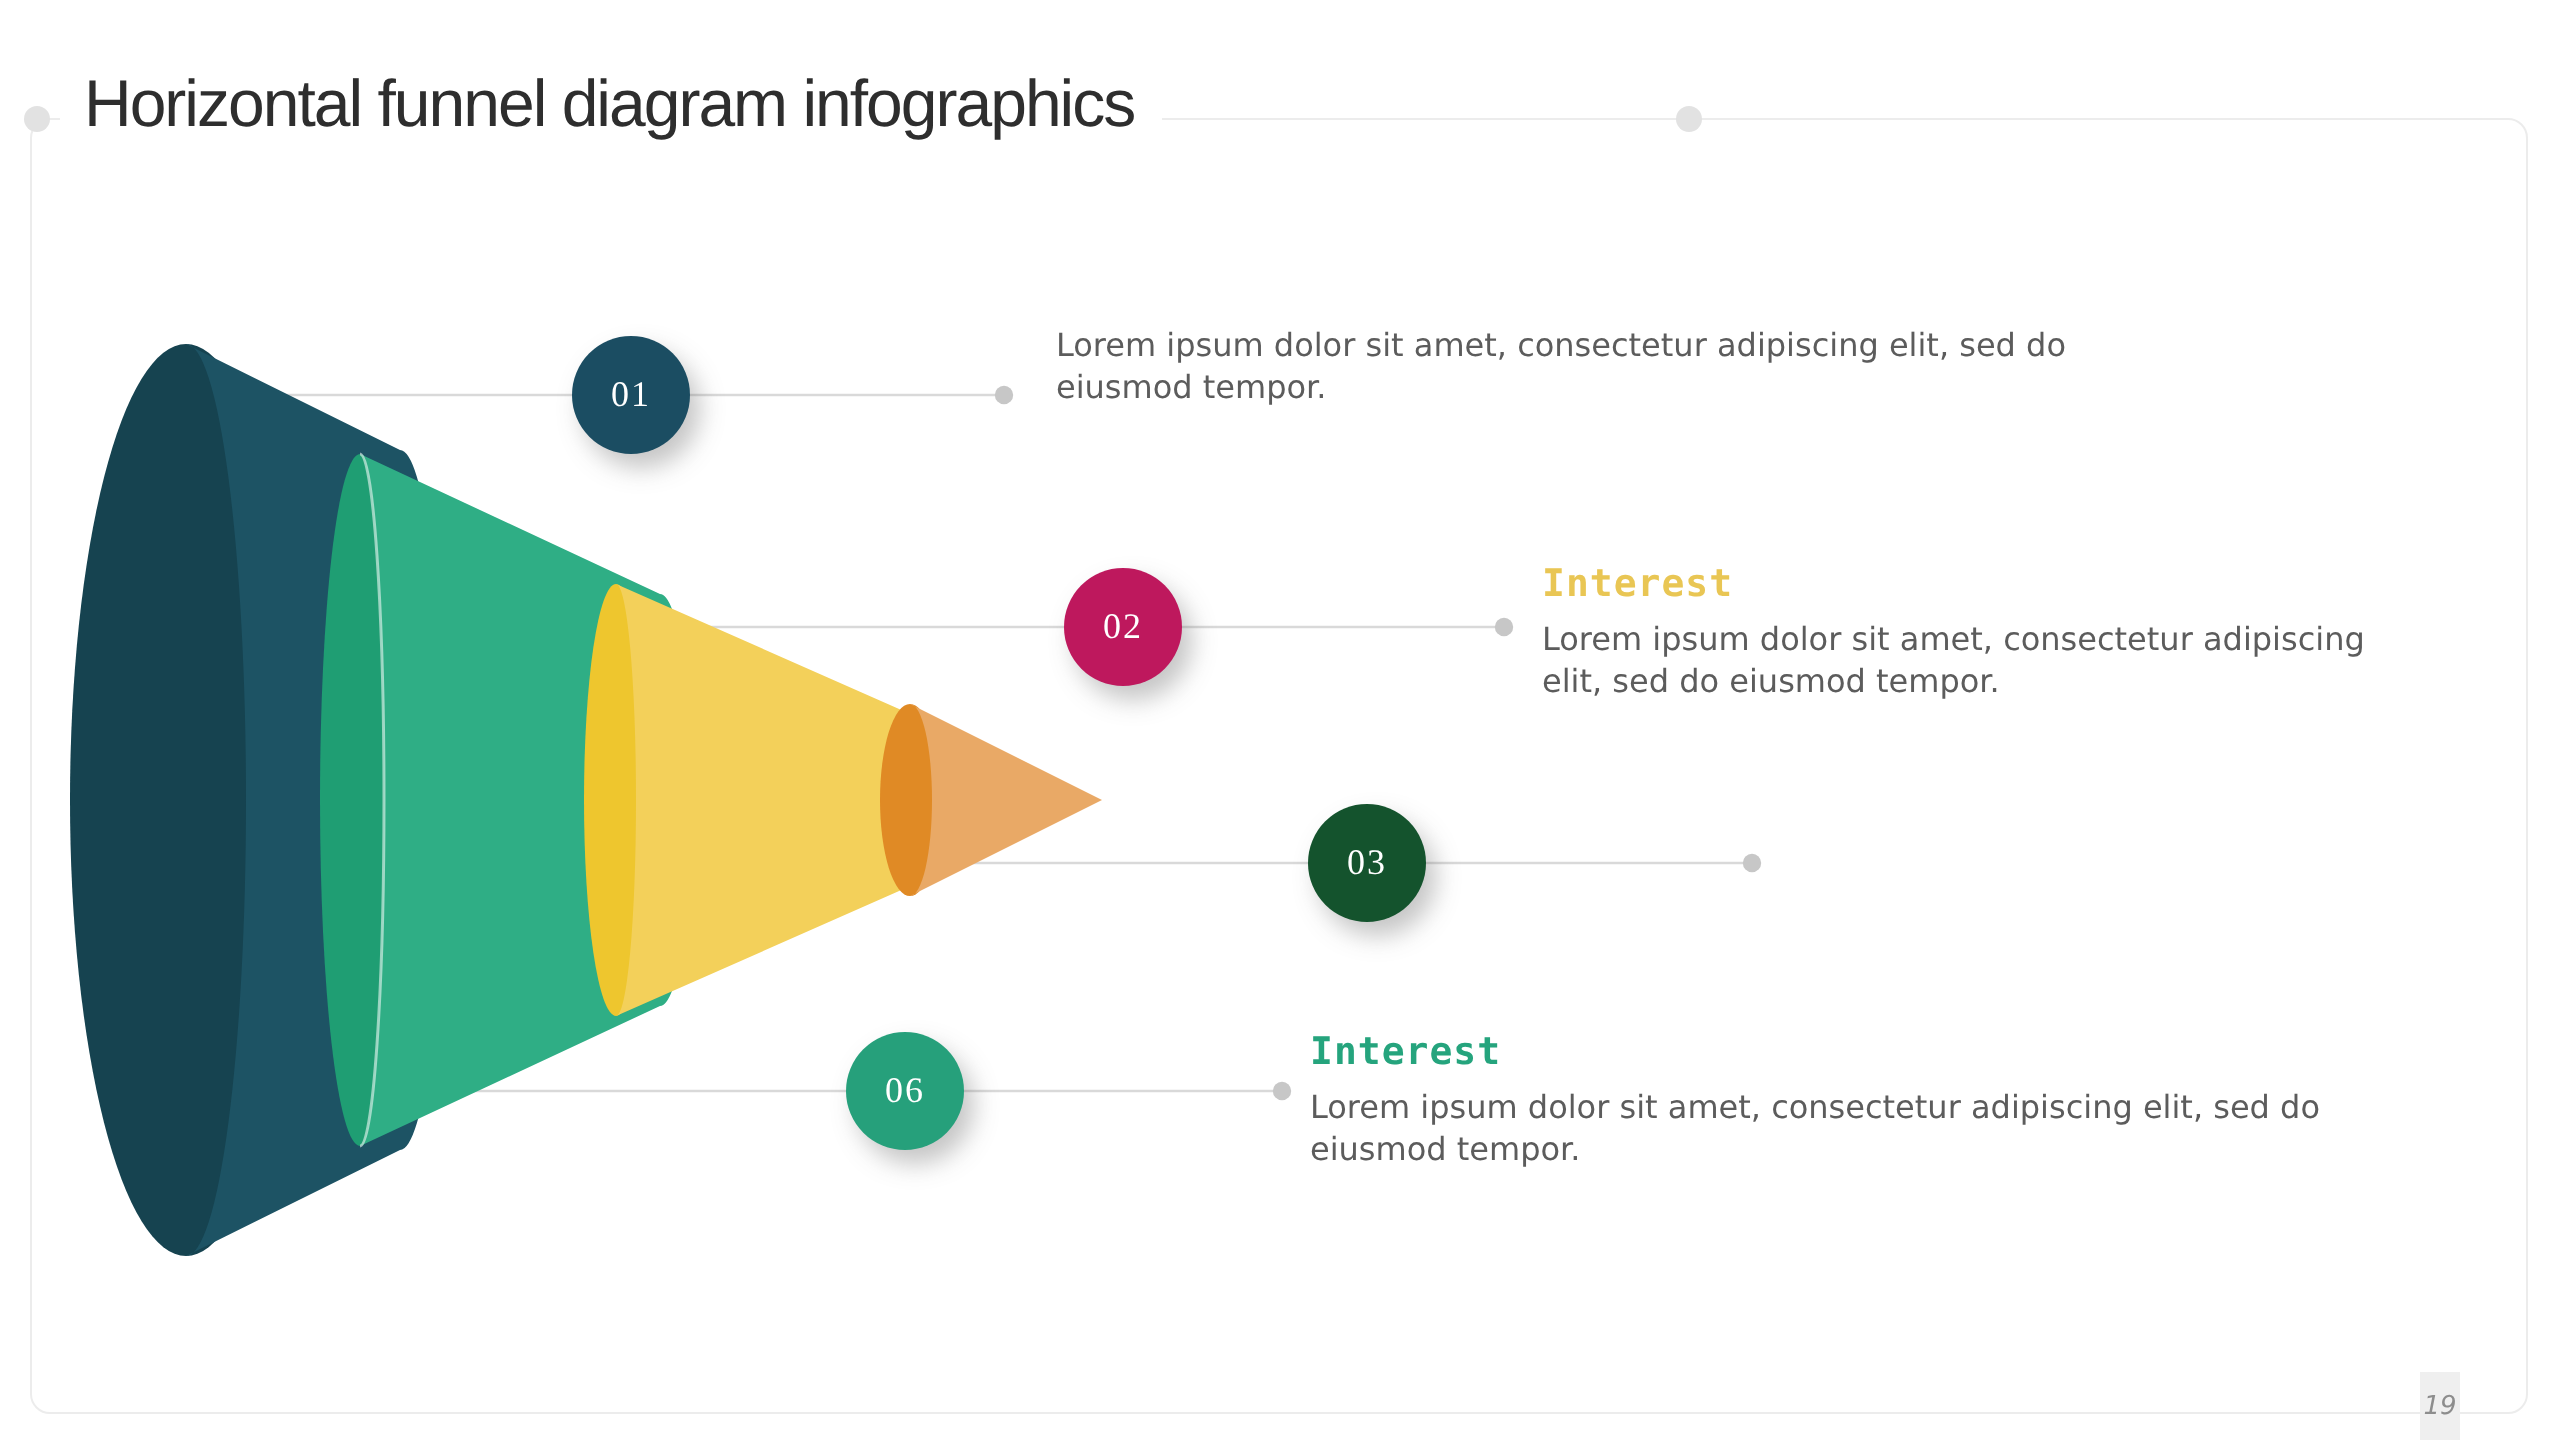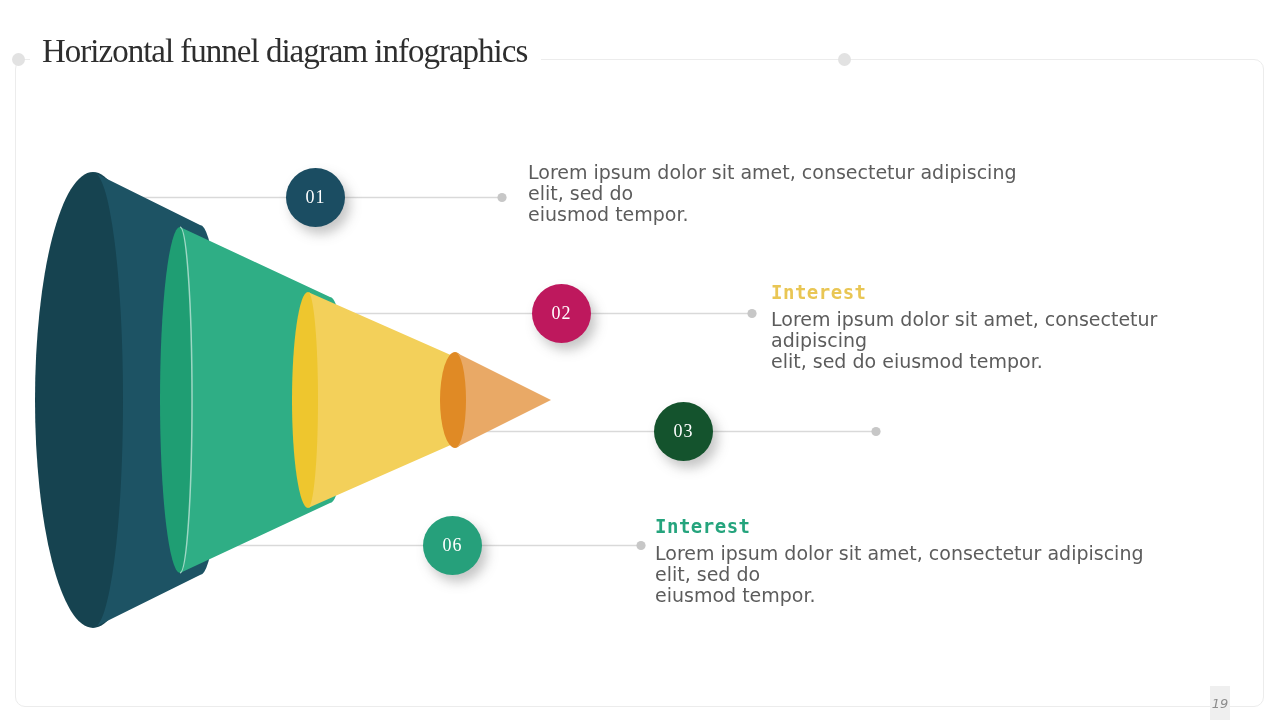--- a/index.html
+++ b/index.html
@@ -12,41 +12,41 @@
     position:absolute;left:15px;top:59px;width:1247px;height:646px;
     border:1px solid #ececec;border-radius:10px;
   }
   .title-dot{
     position:absolute;width:13px;height:13px;border-radius:50%;
     background:#e2e2e2;
   }
   .slide-title{
     position:absolute;left:30px;top:33px;background:#ffffff;
     padding:0 14px 4px 12px;
-    font-family:Liberation Serif, serif;font-size:33px;font-weight:500;
+    font-family:Liberation Sans, sans-serif;font-size:33px;font-weight:500;
     color:#2e2e2e;letter-spacing:-1px;white-space:nowrap;
   }
   .funnel-svg{position:absolute;left:0;top:0;width:1280px;height:720px;}
   .badge{
     position:absolute;width:59px;height:59px;border-radius:50%;
     color:#ffffff;font-family:Liberation Serif, serif;font-size:18px;
     line-height:59px;text-align:center;letter-spacing:1px;
     box-shadow:5px 7px 12px rgba(90,90,90,.35);
   }
   .badge-01{left:286px;top:168px;background:#1b4d62;}
   .badge-02{left:532px;top:284px;background:#be185d;}
   .badge-03{left:654px;top:402px;background:#14532d;}
   .badge-04{left:423px;top:516px;background:#26a07b;}
   .block{position:absolute;}
   .block h3{
     margin:0 0 6px 0;font-family:"DejaVu Sans Mono",monospace;
     font-size:19px;font-weight:bold;letter-spacing:0.5px;
   }
   .block p{
-    margin:0;font-size:19px;line-height:21px;color:#5c5c5c;
+    margin:0;font-size:16px;line-height:21px;color:#5c5c5c;
     white-space:pre-line;
   }
   .block-1{left:528px;top:162px;width:530px;}
   .block-2{left:771px;top:281px;width:440px;}
   .block-3{left:892px;top:397px;width:350px;}
   .block-4{left:655px;top:515px;width:530px;}
   .c-teal{color:#174a5c;} .c-yellow{color:#e9c654;}
   .c-orange{color:#dd9e60;} .c-green{color:#25a47d;}
   .page-number{
     position:absolute;left:1210px;top:686px;width:20px;height:34px;

